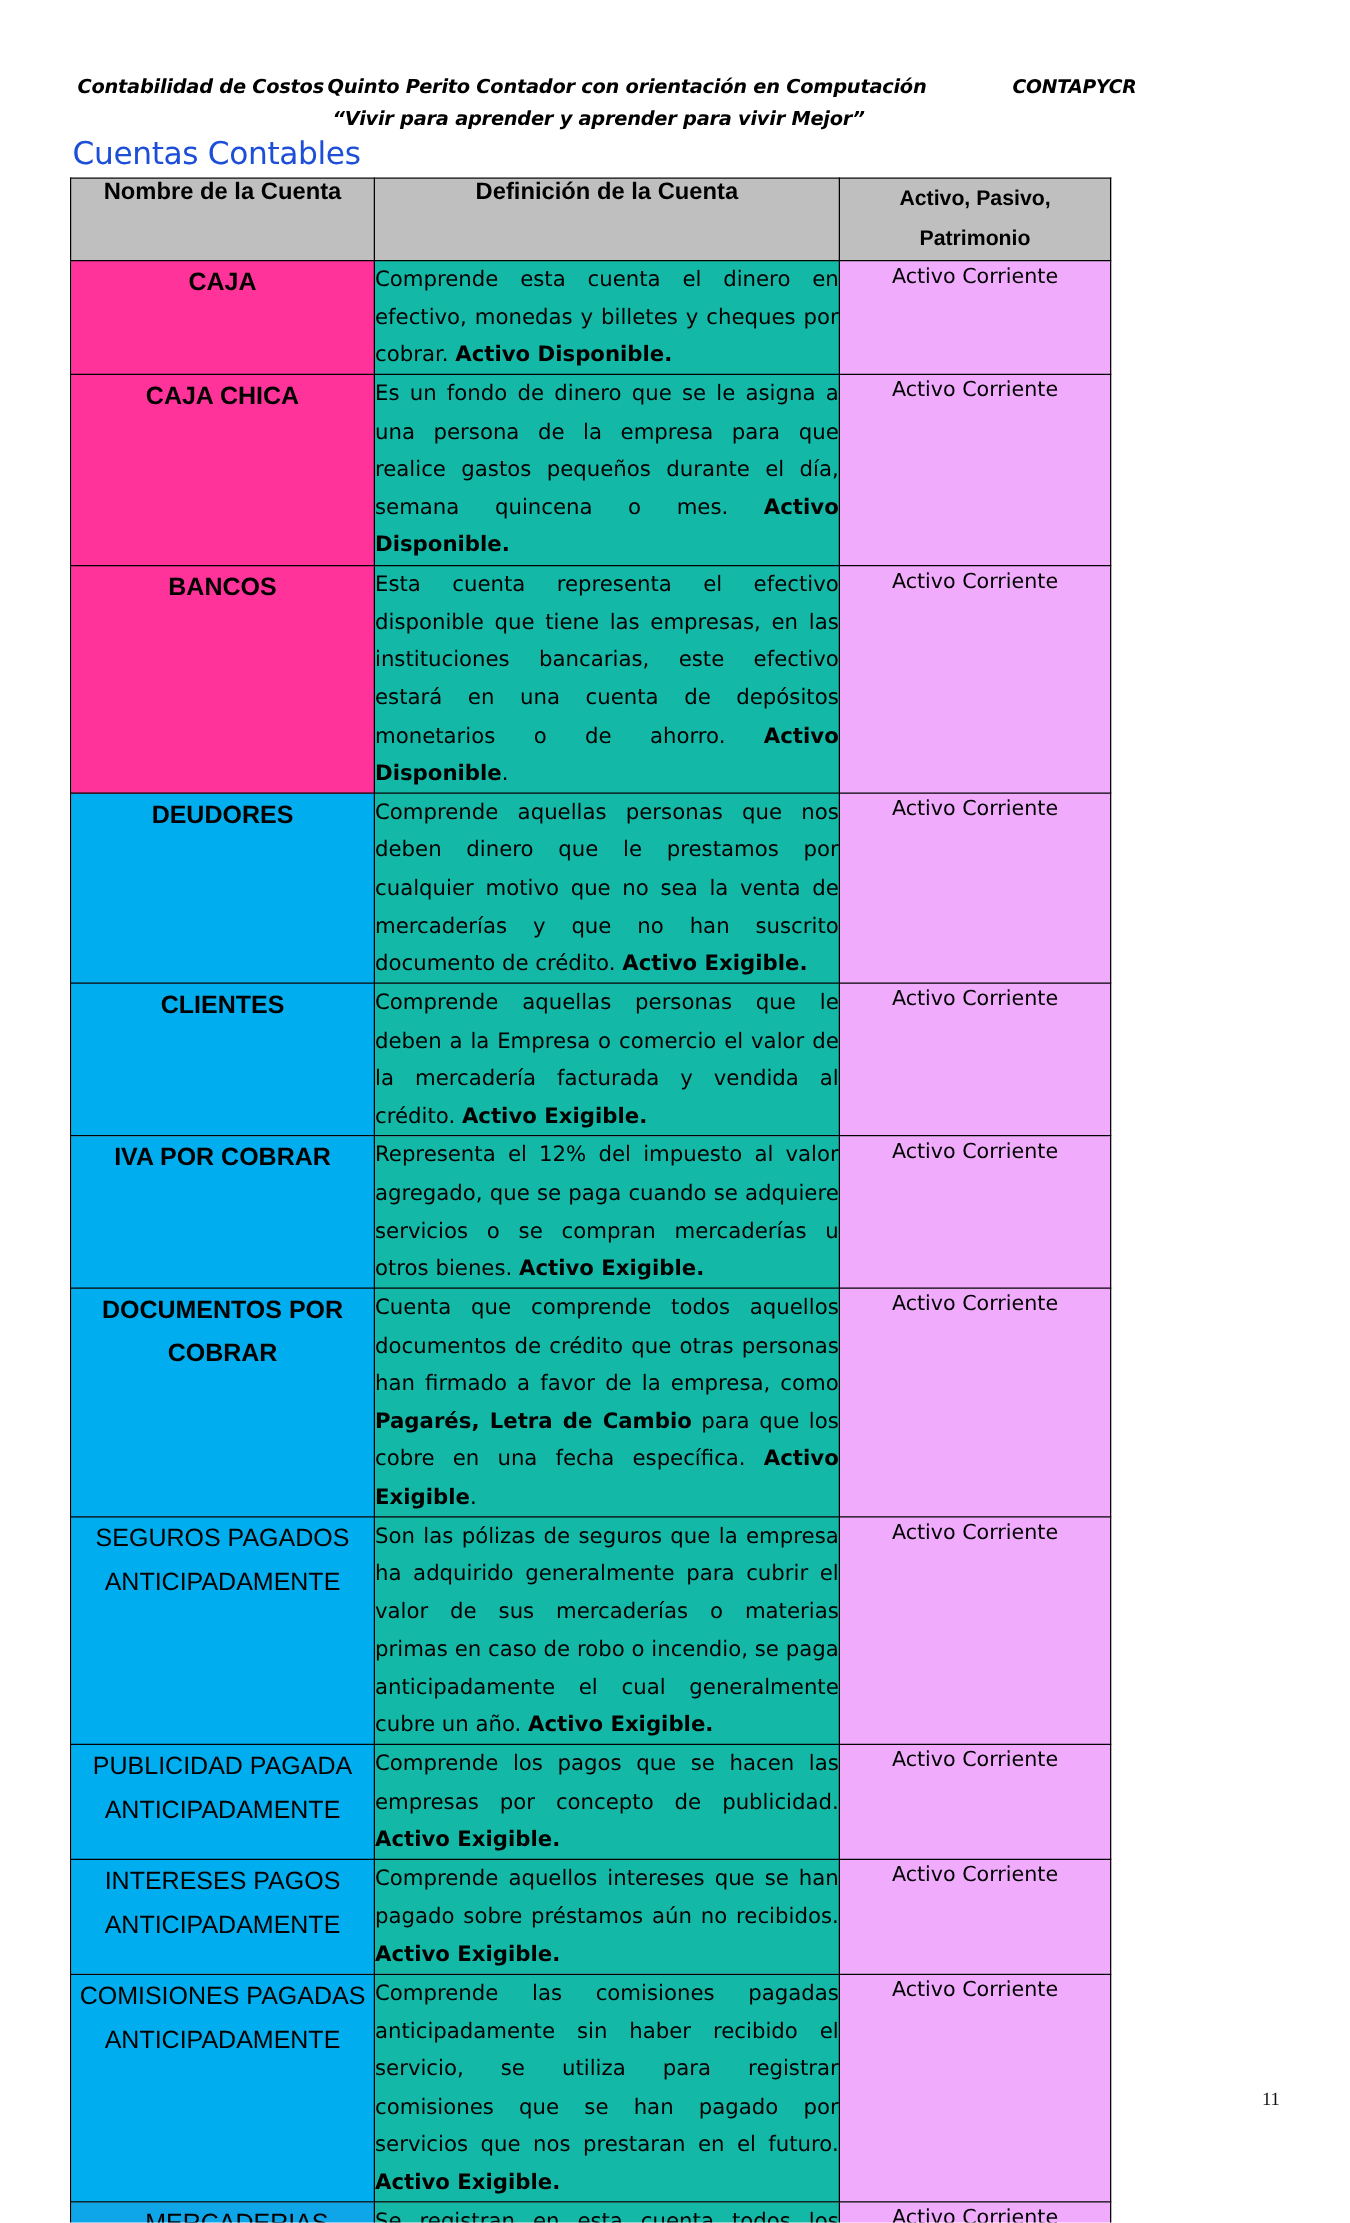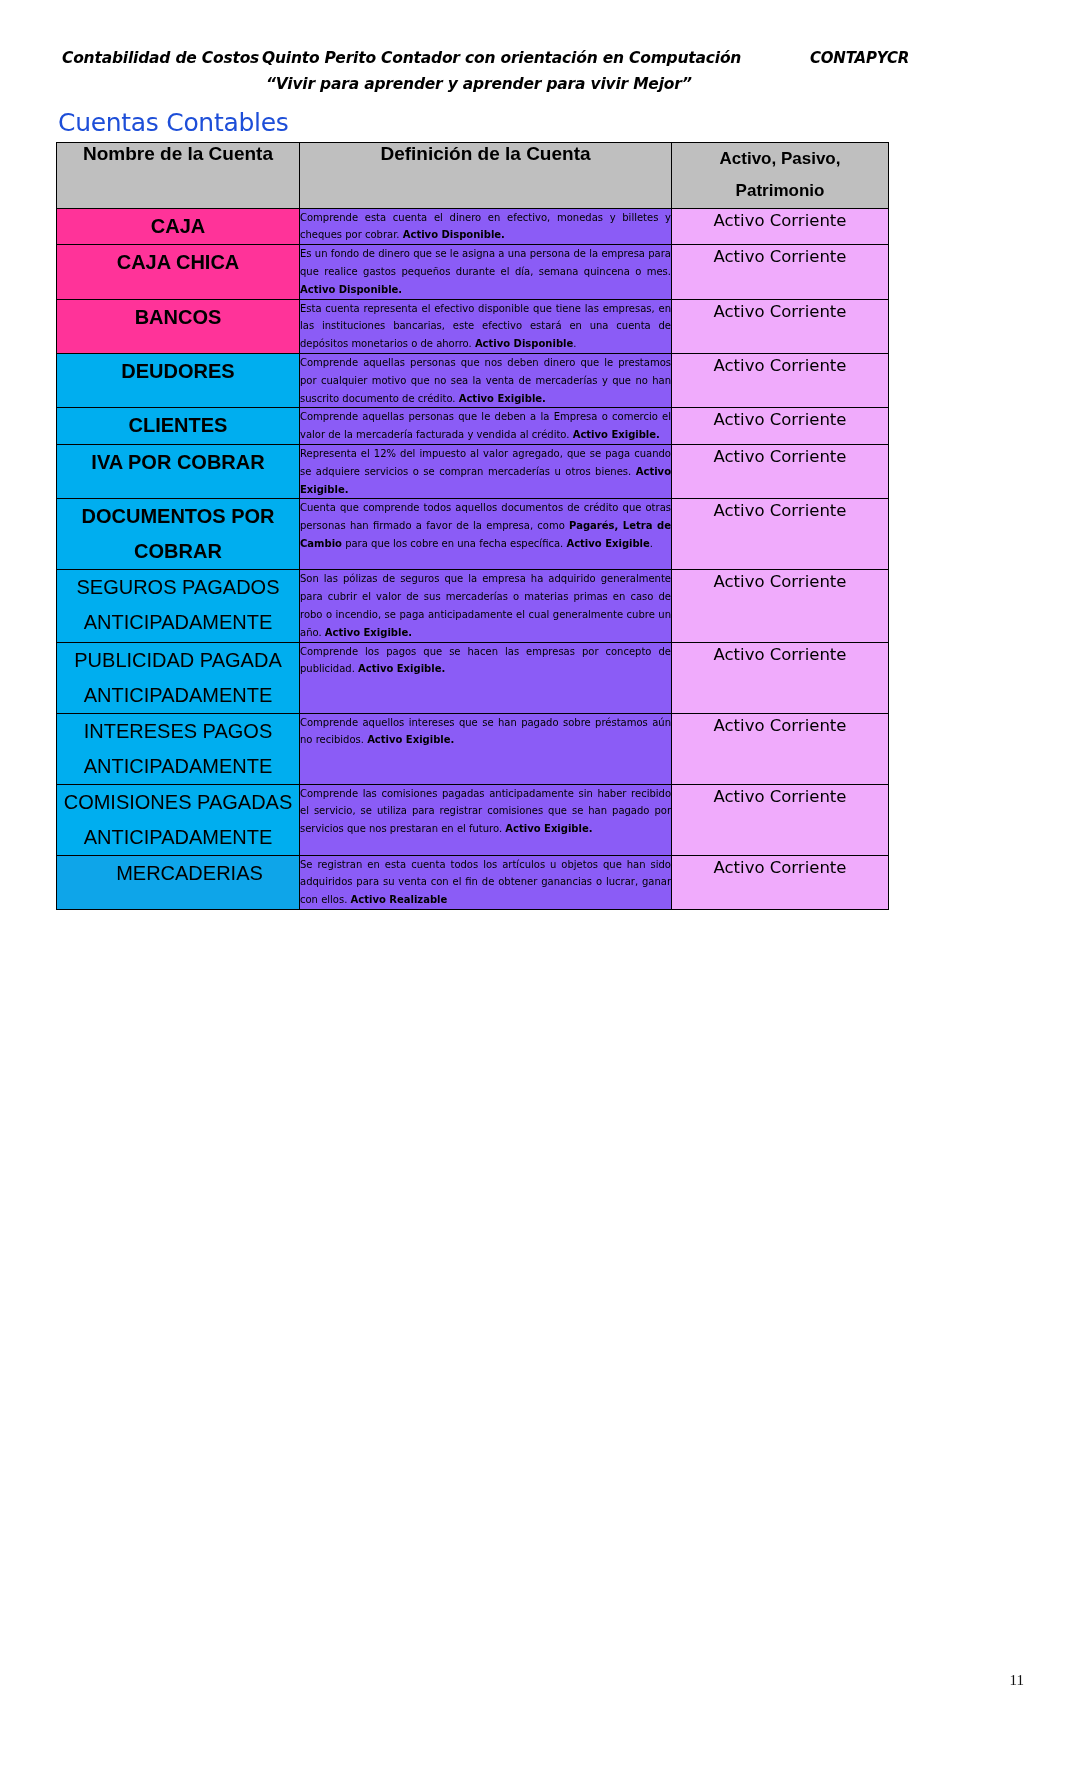--- a/index.html
+++ b/index.html
@@ -20,21 +20,21 @@
     width: 1080px;
     height: 1778px;
     box-sizing: border-box;
     padding: 0;
   }
 
   
   .doc-header {
     position: absolute;
     left: 0;
-    top: 45px;
+    top: 56px;
     width: 1076px;
     height: 56px;
   }
   .hdr-row1 {
     position: relative;
     height: 26px;
     width: 1080px;
   }
   .hdr-comic {
     font-family: "DejaVu Sans", sans-serif;
@@ -113,26 +113,26 @@
     padding: 7px 6px 6px 6px;
     color: #000;
   }
   td.name-cell.bold { font-weight: bold; }
   td.name-cell.pink   { background: #ff3399; }
   td.name-cell.blue   { background: #00aeef; }
   td.name-cell.yellow { background: #0ea5e9; padding-left: 23px; }
 
   td.def-cell {
     font-family: "DejaVu Sans", sans-serif;
-    font-size: 10px;
+    font-size: 17px;
     line-height: 1.78;
     text-align: justify;
     text-align-last: left;
     padding: 6px 9px 7px 8px;
-    background: #8b5cf6;
+    background: #14b8a6;
     hyphens: none;
   }
   td.def-cell b { font-weight: bold; }
 
   td.cls-cell {
     font-family: "DejaVu Sans", sans-serif;
     font-size: 16.5px;
     text-align: center;
     padding: 7px 6px 6px 6px;
     background: #f0abfc;

